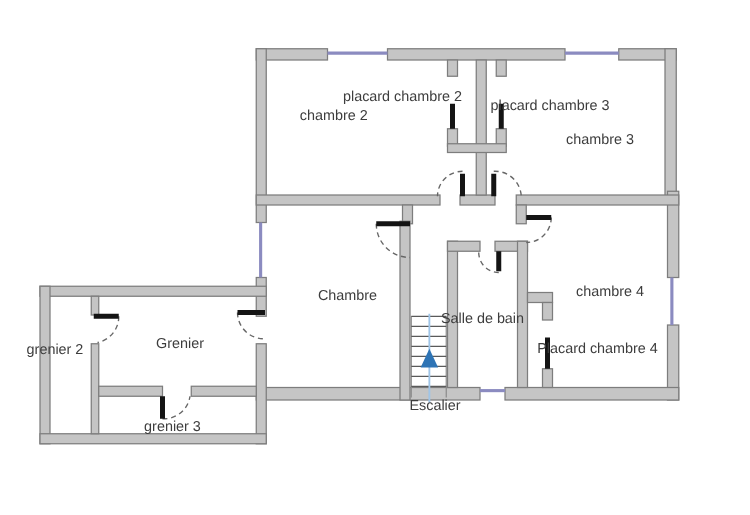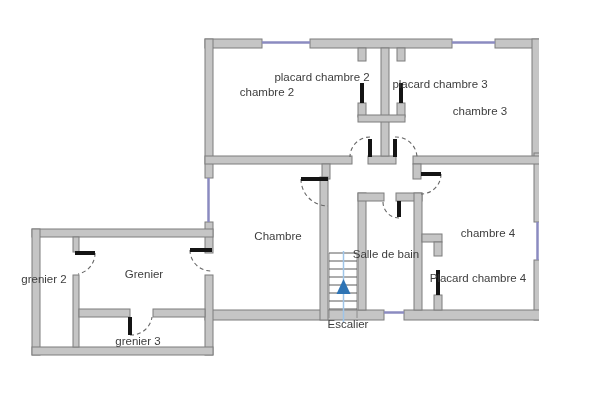--- a/index.html
+++ b/index.html
@@ -1,16 +1,16 @@
 <!DOCTYPE html>
 <html><head>
 <meta charset="utf-8">
 <style>
   html, body { margin: 0; padding: 0; background: #ffffff; }
-  #stage { position: relative; width: 539px; height: 412px; background: #ffffff; overflow: hidden; }
+  #stage { position: relative; width: 600px; height: 412px; background: #ffffff; overflow: hidden; }
   svg { display: block; }
   svg text {
     font-family: "Liberation Sans", "DejaVu Sans", sans-serif;
     font-size: 11.5px;
   }
 </style>
 </head>
 <body>
 
 <div id="stage">

